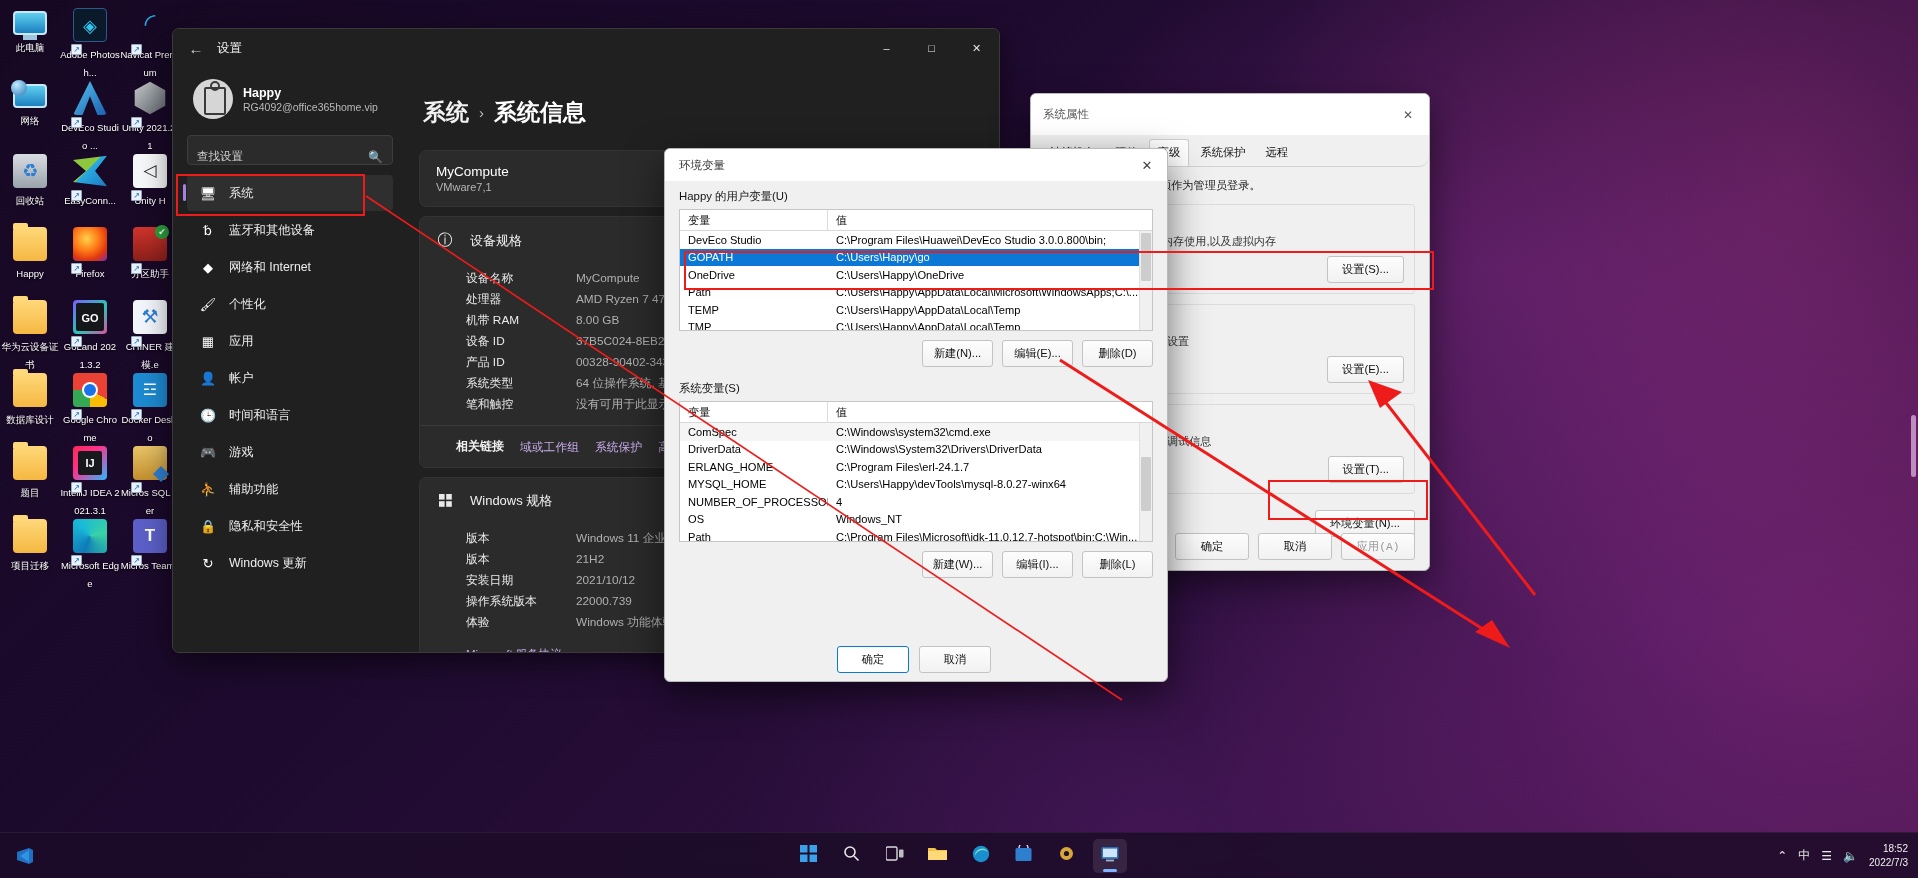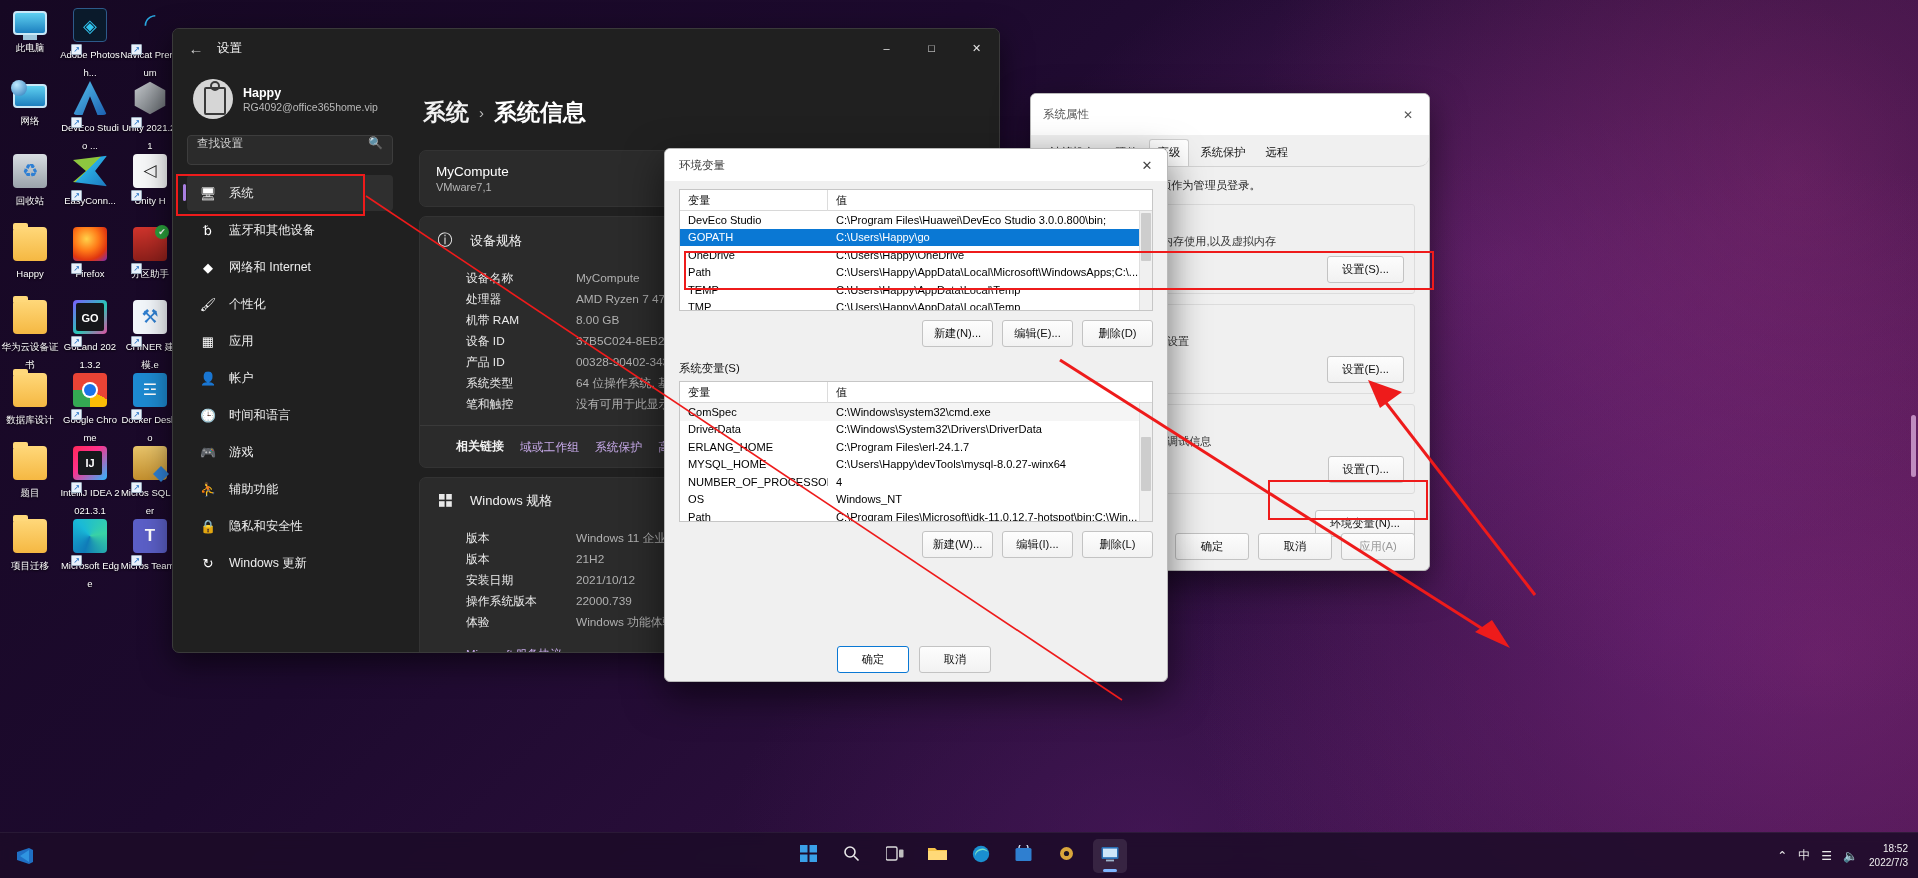--- a/index.html
+++ b/index.html
@@ -134,21 +134,21 @@
   }
   #avatar::after {
     content:""; position:absolute; left:17px; top:2px; width:6px; height:6px;
     border-radius:50%; border:2px solid #3a3a3a;
   }
   .acc-name { font-size: 12.5px; font-weight: 600; color:#fff; }
   .acc-mail { font-size: 10.5px; color: #b9b9b9; margin-top:1px; }
   #search-box {
     margin: 0 4px 10px 6px; height: 30px; background: #2b2b2b;
     border: 1px solid #3d3d3d; border-radius: 4px;
-    display:flex;align-items:flex-start; padding: 0 9px;
+    display:flex;align-items:flex-end; padding: 0 9px;
   }
   #search-box .ph { font-size: 11.5px; color: #cfcfcf; flex:1; }
   #search-box .mag { font-size: 12px; color: #d9d9d9; }
   .nav-item {
     height: 36px; display:flex; align-items:center; gap:12px;
     padding-left: 12px; border-radius: 4px; margin: 1px 4px 1px 6px;
     position: relative;
   }
   .nav-item.active { background: #2f2f2f; }
   .nav-item.active::before {
@@ -215,21 +215,21 @@
     font-size:11.3px; padding: 5px 14px; color:#111; min-width:70px; text-align:center;
   }
   .sp-btn-row { display:flex; justify-content:flex-end; margin-top:7px; }
   #envbtn-wrap { display:flex; justify-content:flex-end; margin-top: 16px; }
   #env-btn-highlight {
     position:absolute; left:1268px; top:480px; width:160px; height:40px;
     border:2.5px solid #ee1b1b; z-index:30; pointer-events:none;
   }
   #sp-footer { position:absolute; left:0; right:0; bottom:0; padding: 10px 14px; display:flex; gap:9px; justify-content:flex-end; }
   .sp-foot-btn { min-width:74px; }
-  .sp-foot-btn.disabled { color:#9a9a9a; }
+  .sp-foot-btn.disabled { color:#9a9a9a;font-family:Liberation Mono, monospace; }
 
   
   #envdlg {
     position:absolute; left:664px; top:148px; width:504px; height:534px;
     background:#f0f0f0; border:1px solid #b9b9b9; border-radius:6px;
     z-index: 10; box-shadow: 0 14px 38px rgba(0,0,0,.55);
     color:#000; overflow:hidden;
   }
   #env-title { height: 32px; display:flex; align-items:center; padding:0 4px 0 14px; background:#fff;}
   #env-title .t { font-size: 11.5px; color:#333; }
@@ -550,20 +550,21 @@
 </div>
 <div id="env-btn-highlight"></div>
 
 <div id="envdlg">
   <div id="env-title">
     <div class="t">环境变量</div>
     <div id="env-close">✕</div>
   </div>
 
   <div class="env-section">
+    <div class="env-legend">Happy 的用户变量(U)</div>
     <div class="env-table">
       <div class="env-thead">
         <div class="th c1">变量</div>
         <div class="th c2">值</div>
       </div>
       <div id="user-rows">
           <div class="env-row">
             <span class="c1">DevEco Studio</span>
             <span class="c2">C:\Program Files\Huawei\DevEco Studio 3.0.0.800\bin;</span>
           </div>

